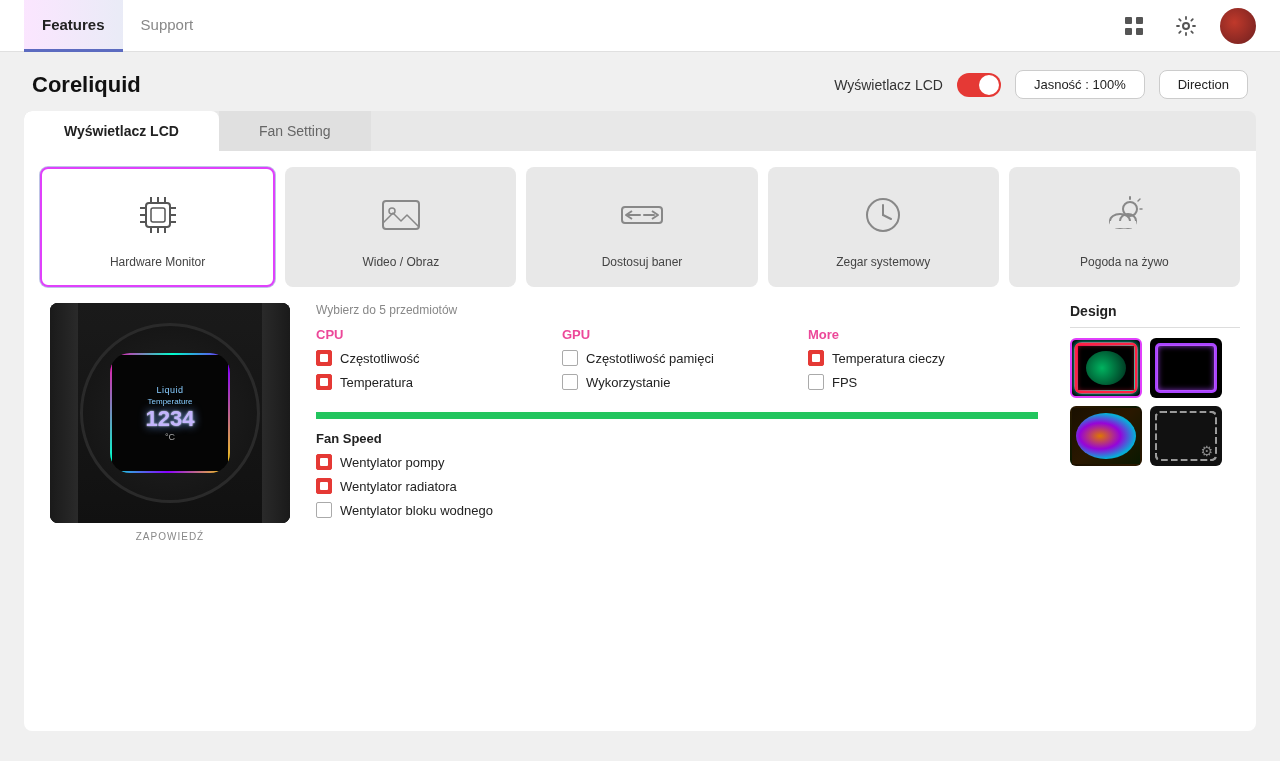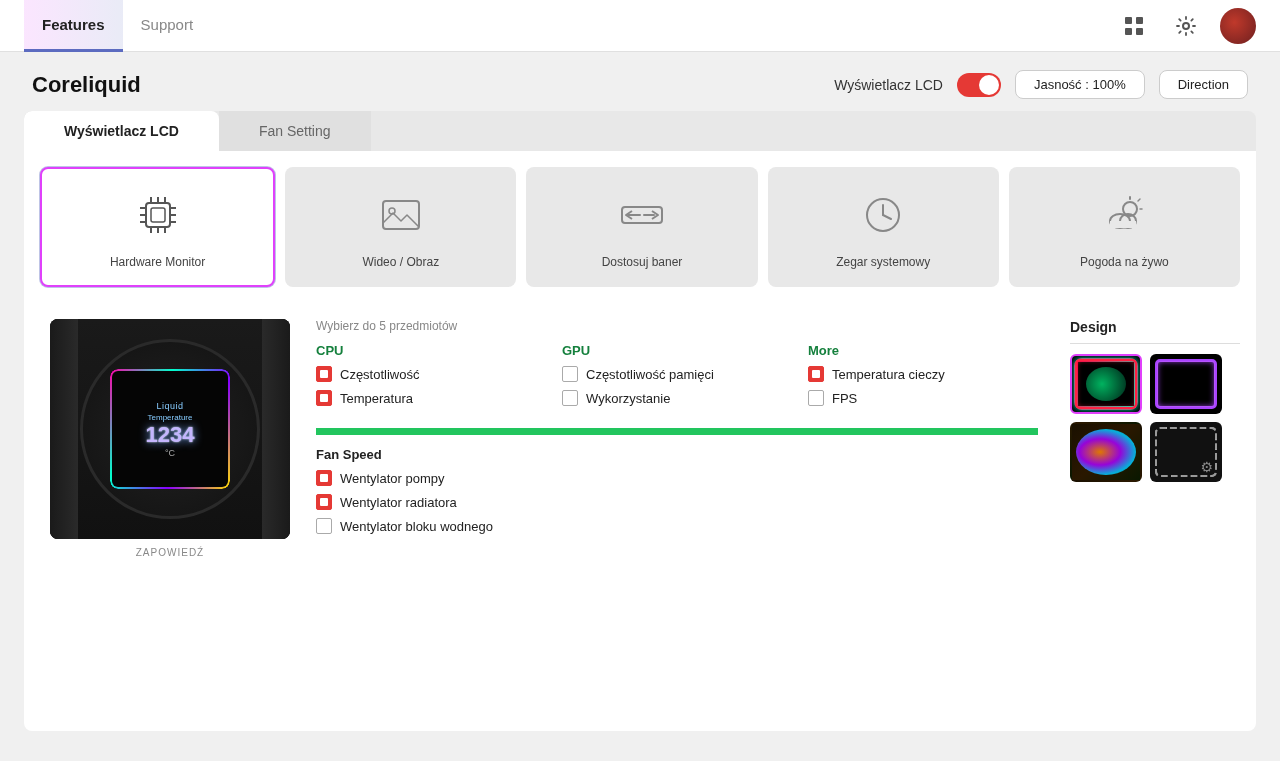--- a/index.html
+++ b/index.html
@@ -141,21 +141,21 @@
       background: #fff;
       border-radius: 0 0 8px 8px;
       padding: 16px;
       min-height: 580px;
     }
 
     
     .mode-cards {
       display: flex;
       gap: 10px;
-      margin-bottom: 32px;
+      margin-bottom: 16px;
     }
     .mode-card {
       flex: 1;
       background: #e8e8e8;
       border-radius: 8px;
       padding: 18px 10px 12px 10px;
       display: flex;
       flex-direction: column;
       align-items: center;
       cursor: pointer;
@@ -234,21 +234,21 @@
       gap: 16px;
       margin-bottom: 14px;
     }
     .checkbox-group {
       flex: 1;
       border: none;
     }
     .checkbox-group-title {
       font-size: 13px;
       font-weight: 700;
-      color: #15803d;
+      color: #ec4899;
       margin-bottom: 8px;
     }
     .checkbox-row {
       display: flex;
       align-items: center;
       gap: 8px;
       margin-bottom: 8px;
       font-size: 13px;
     }
     .cb-box {
@@ -531,21 +531,21 @@
         <div class="preview-image">
 
           <div style="position:absolute;top:0;left:0;width:100%;height:100%;background:linear-gradient(180deg,#1a1a1a 0%,#111 100%);"></div>
 
           <div style="position:absolute;left:0;top:0;width:28px;height:100%;background:linear-gradient(90deg,#1a1a1a,#2a2a2a);"></div>
 
           <div style="position:absolute;right:0;top:0;width:28px;height:100%;background:linear-gradient(90deg,#2a2a2a,#1a1a1a);"></div>
 
           <div style="width:180px;height:180px;background:radial-gradient(circle at 50% 50%,#222,#111);border-radius:50%;border:3px solid #2a2a2a;display:flex;align-items:center;justify-content:center;position:relative;">
 
-            <div style="width:120px;height:120px;border-radius:8px;background:#050505;position:relative;overflow:hidden;display:flex;align-items:center;justify-content:center;">
+            <div style="width:120px;height:120px;border-radius:20px;background:#050505;position:relative;overflow:hidden;display:flex;align-items:center;justify-content:center;">
 
               <div style="position:absolute;inset:0;border-radius:8px;padding:2px;background:linear-gradient(120deg,#ff00aa,#00ffcc,#8800ff,#ffdd00);-webkit-mask:linear-gradient(#fff 0 0) content-box,linear-gradient(#fff 0 0);-webkit-mask-composite:xor;mask-composite:exclude;"></div>
 
               <div style="display:flex;flex-direction:column;align-items:center;gap:2px;z-index:1;">
                 <span style="font-size:9px;color:#88ccff;letter-spacing:0.5px;">Liquid</span>
                 <span style="font-size:8px;color:#88ccff;">Temperature</span>
                 <span style="font-size:22px;font-weight:700;color:#c4b5fd;text-shadow:0 0 10px #7af,0 0 2px #fff;line-height:1;">1234</span>
                 <span style="font-size:9px;color:#aaa;">°C</span>
               </div>
             </div>

